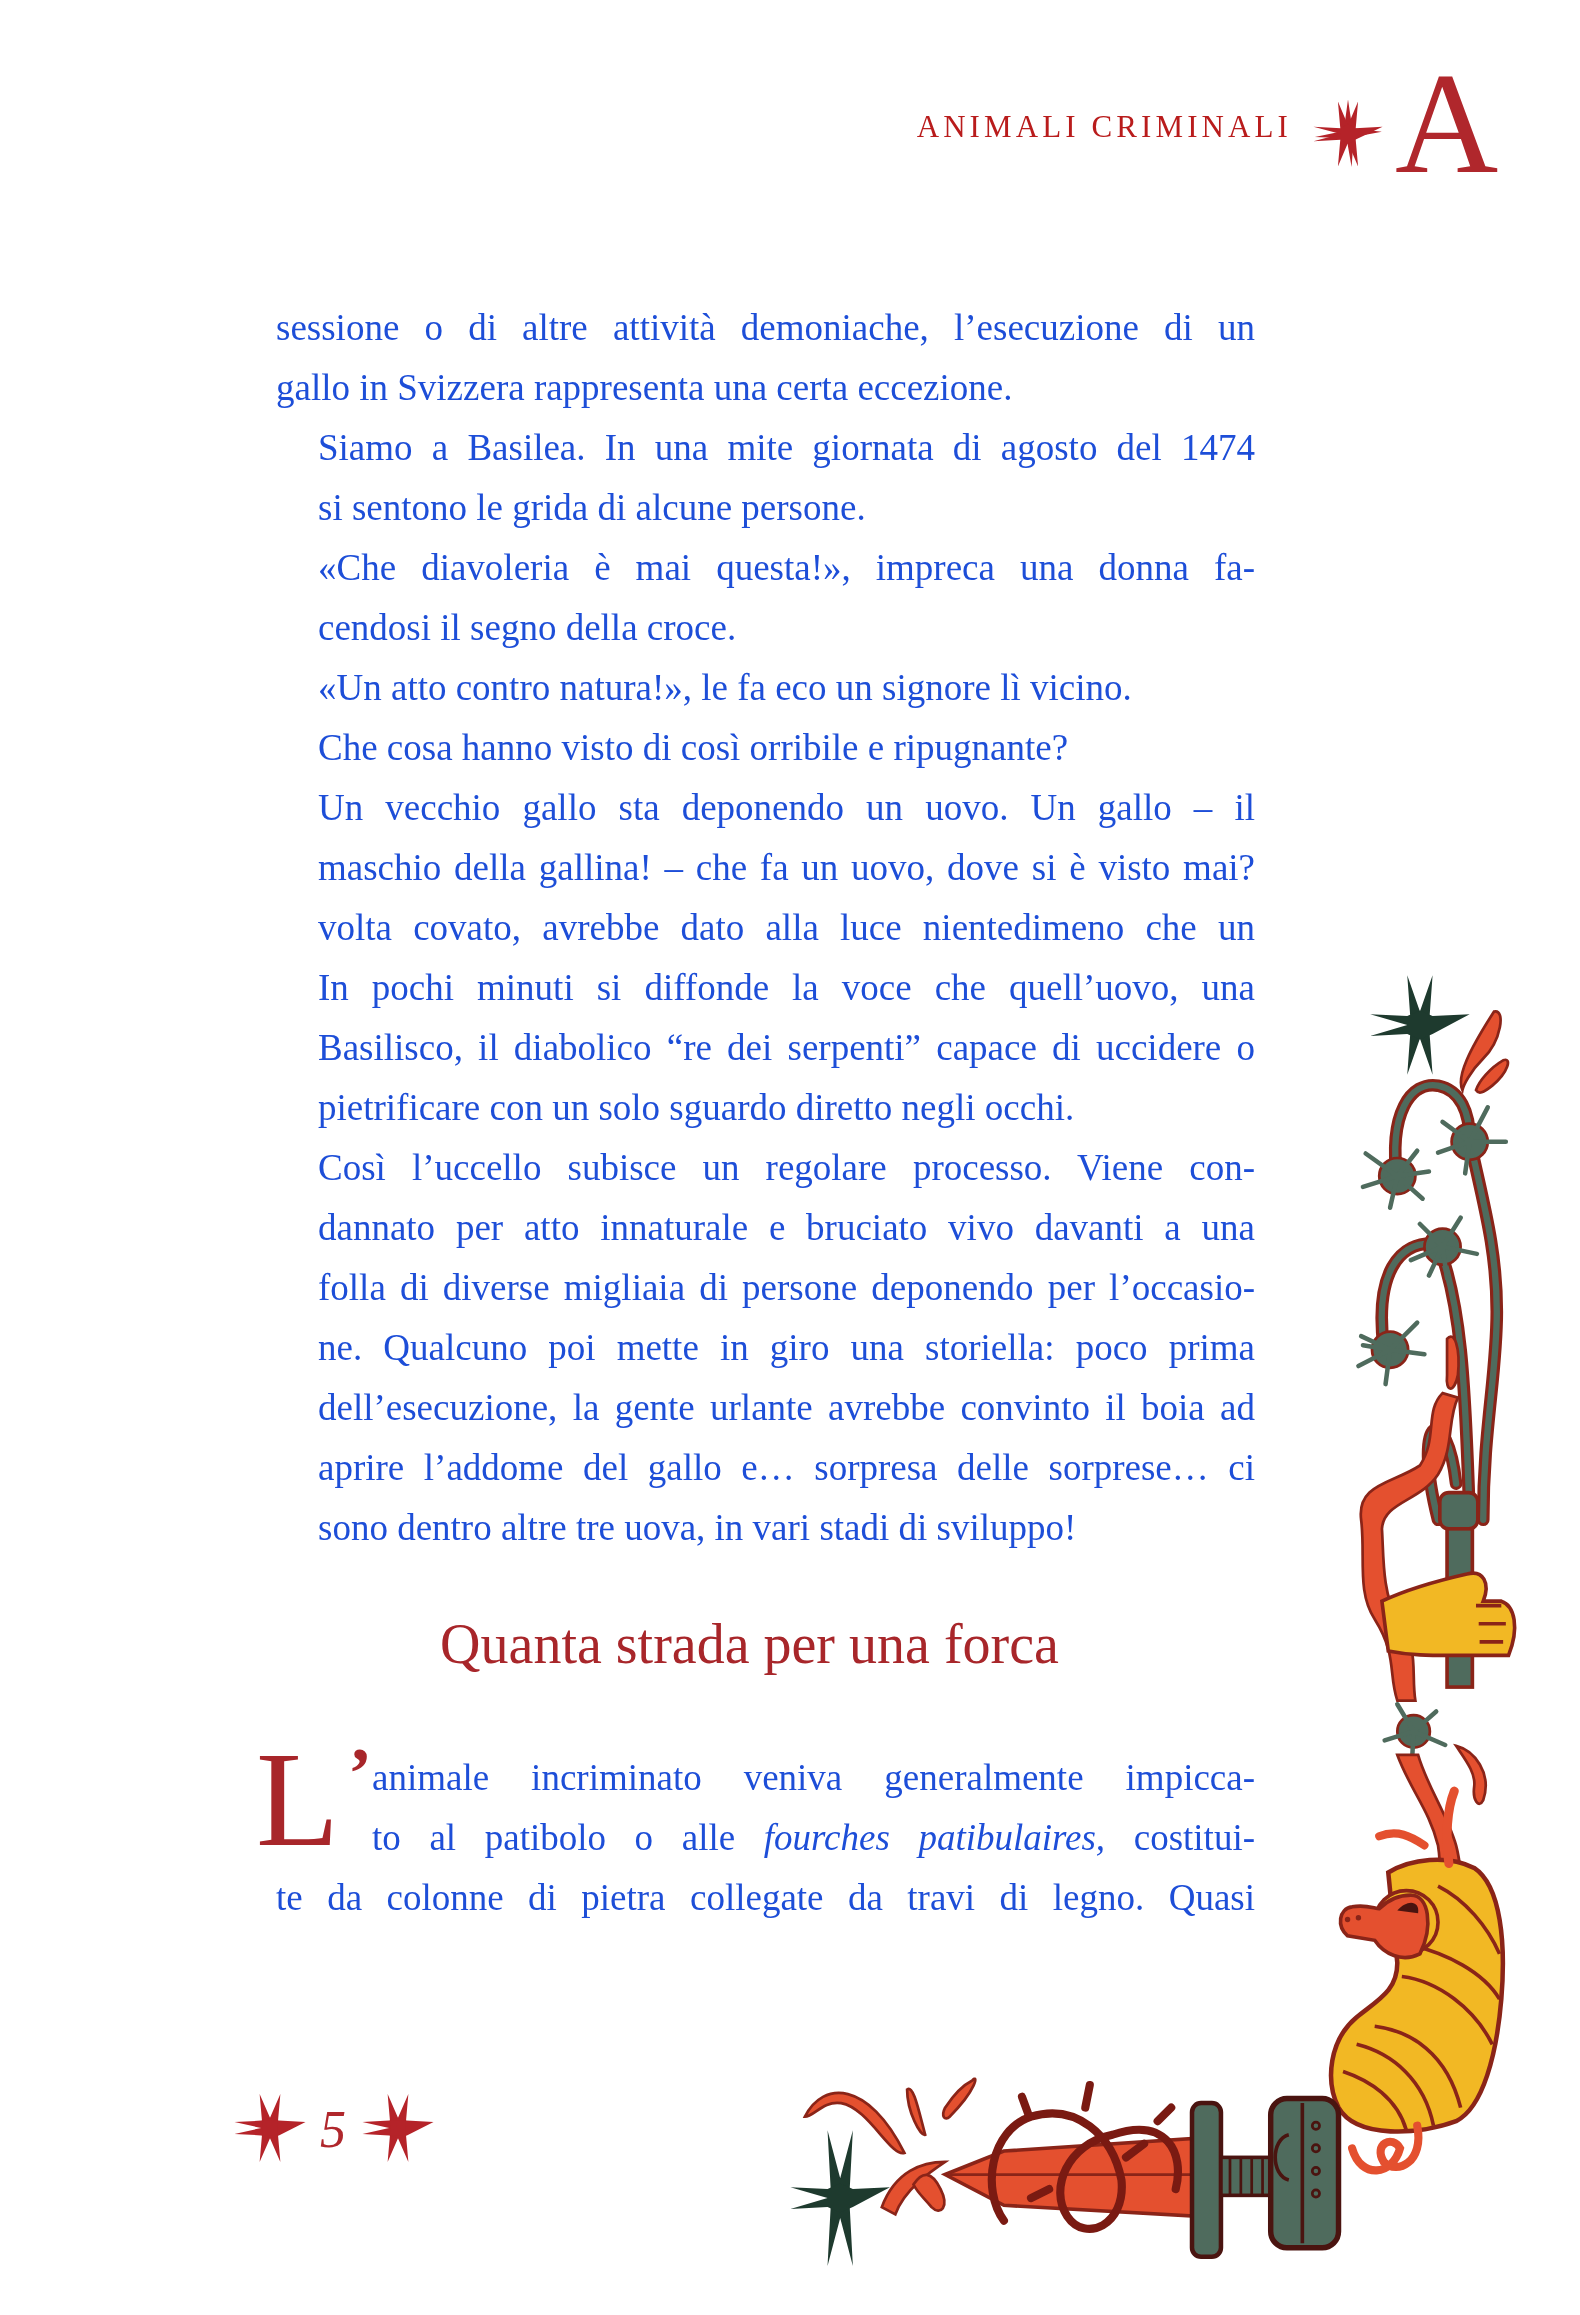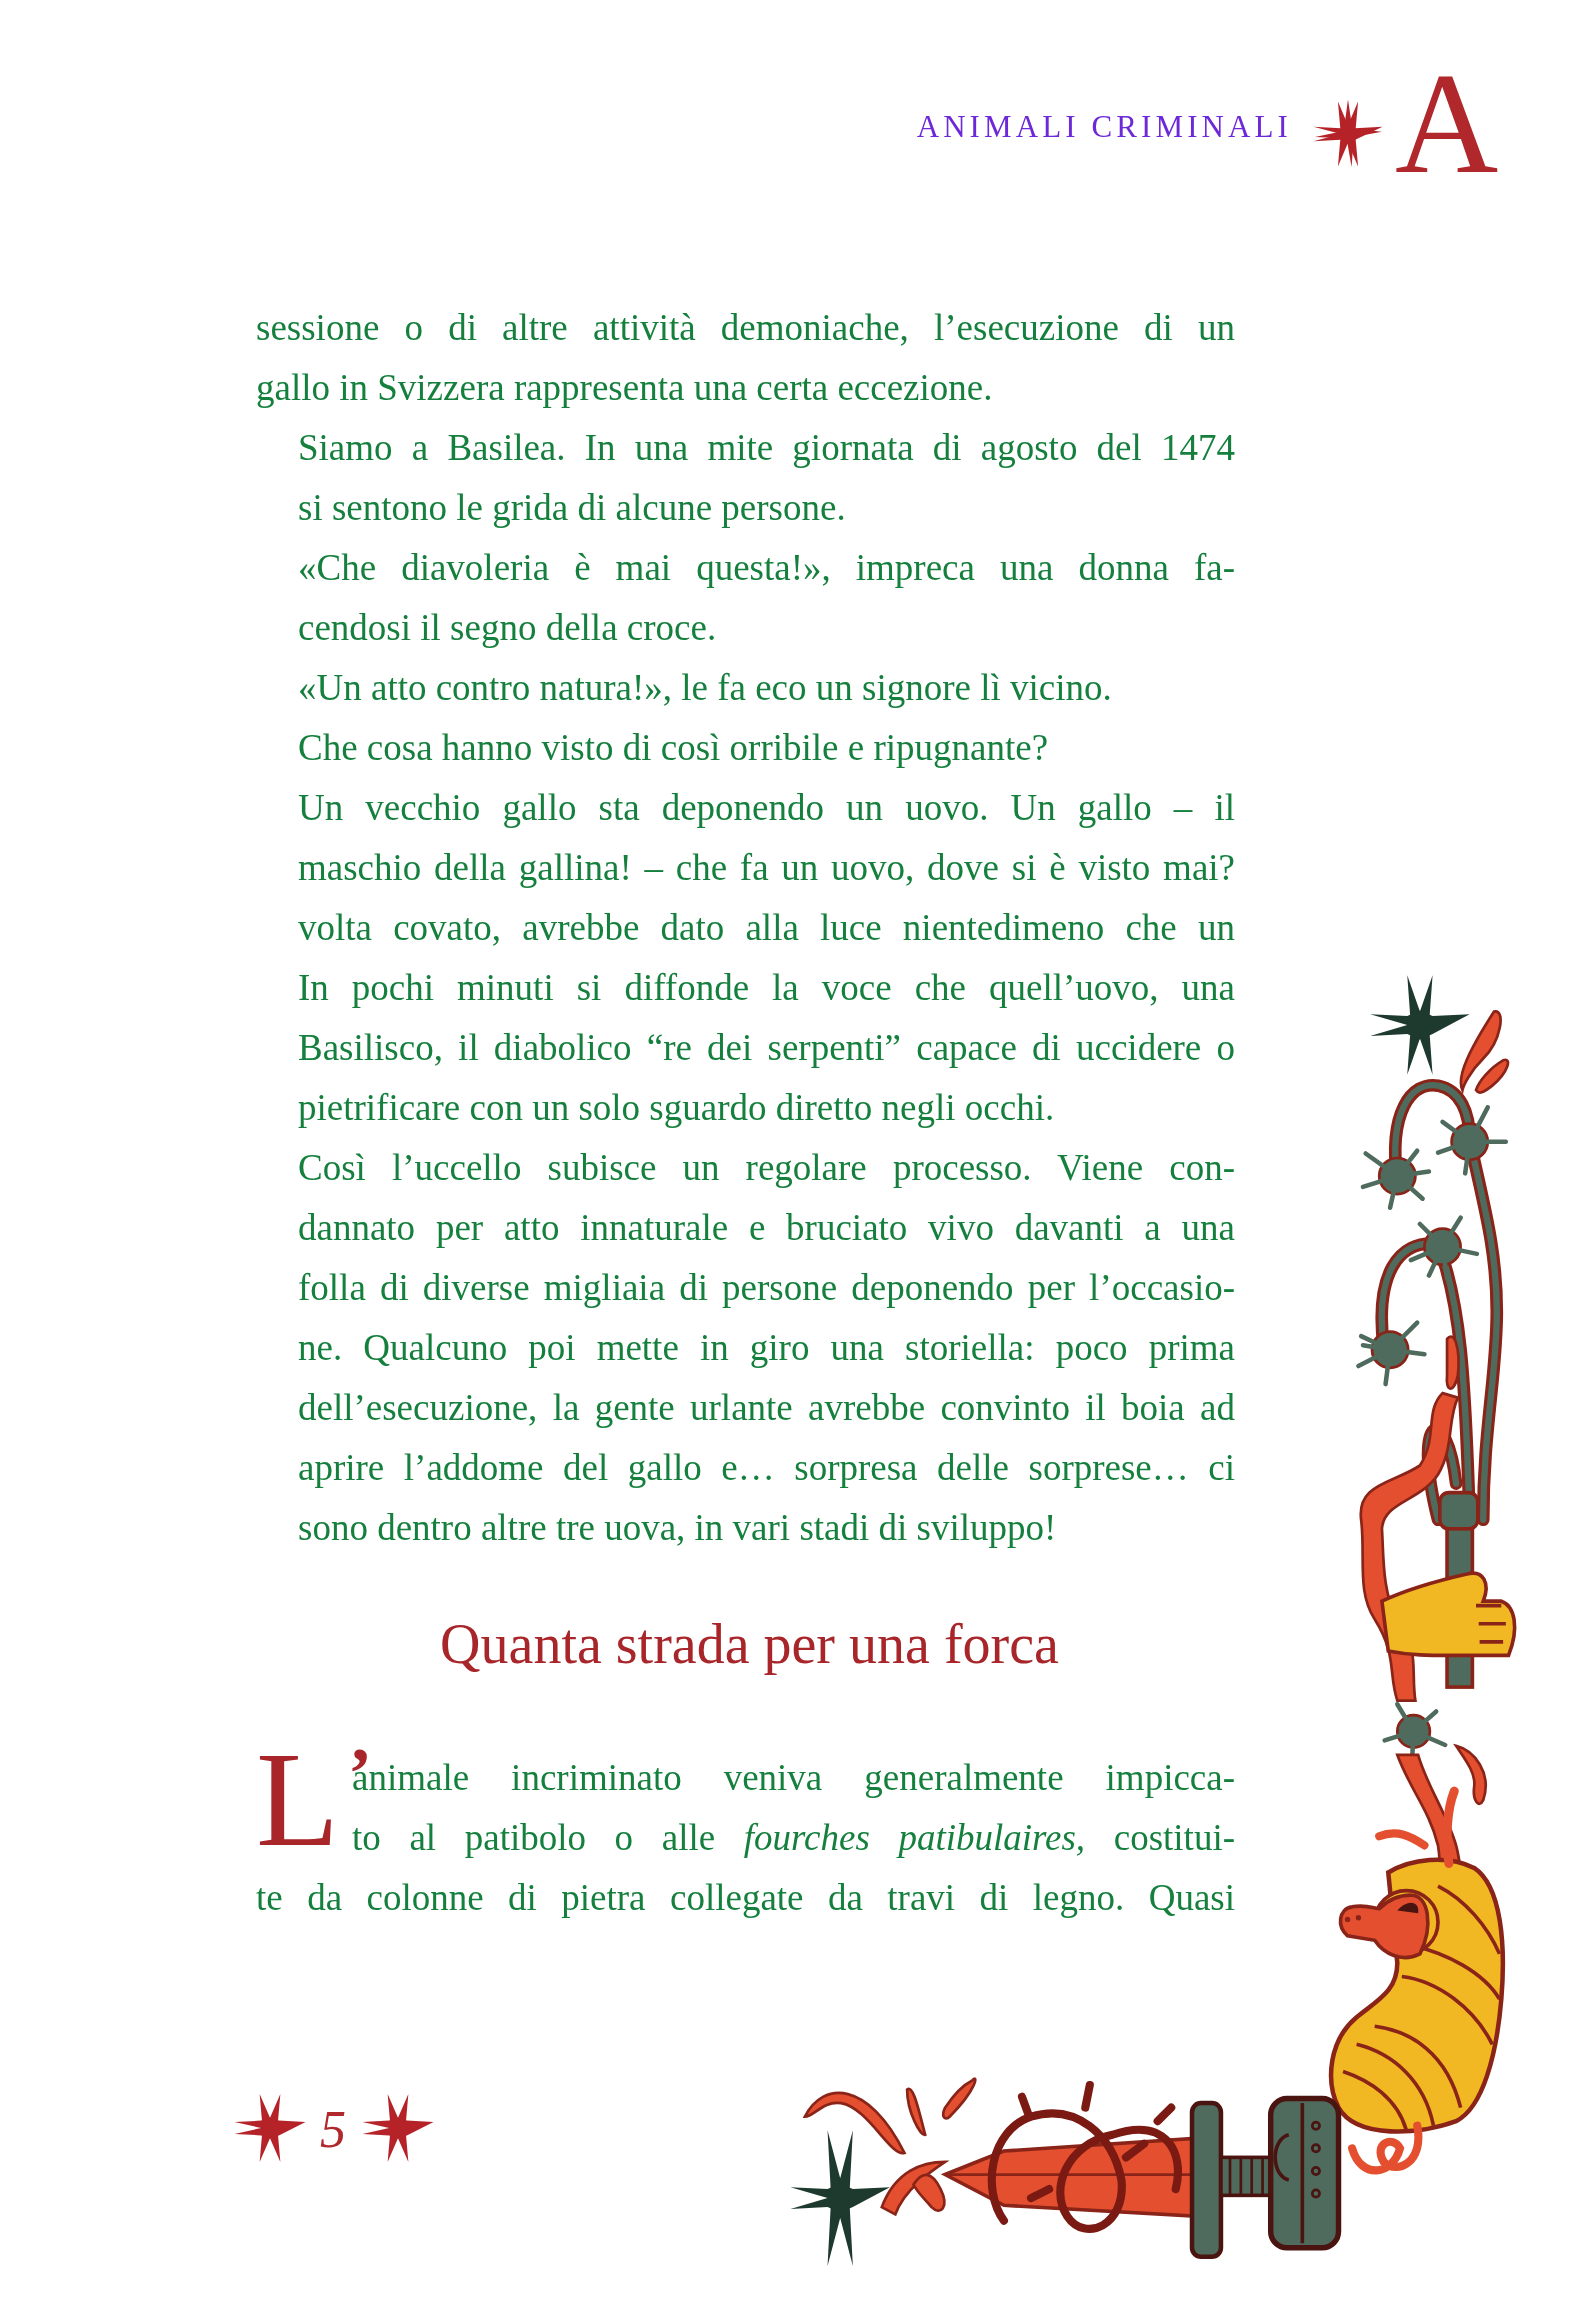--- a/index.html
+++ b/index.html
@@ -1,23 +1,23 @@
 <!DOCTYPE html>
 <html style="font-size:14.5px"><head>
 <meta charset="utf-8">
 <style>
   html, body { margin:0; padding:0; background:#ffffff; }
   body { width:1580px; height:2316px; position:relative; overflow:hidden;
          font-family:"Liberation Serif","DejaVu Serif",serif; color:#1c1a1a; }
   .running-head { position:absolute; top:107px; right:288px; font-size:31px; letter-spacing:4.1px;
-                  color:#6d28d9; white-space:nowrap; line-height:40px;margin-left:48px; }
+                  color:#b91c1c; white-space:nowrap; line-height:40px;margin-left:48px; }
   .head-star { position:absolute; left:1310px; top:98px; width:76px; height:72px; }
   .head-letter { position:absolute; left:1395px; top:65px; font-size:143px; line-height:118px; color:#b0272c; }
-  .text-block { position:absolute; left:256px; width:979px; font-size:37px; line-height:60px;
-                text-align:justify; color:#15803d; }
+  .text-block { position:absolute; left:276px; width:979px; font-size:37px; line-height:60px;
+                text-align:justify; color:#1d4ed8; }
   .text-block p { margin:0; text-indent:0; }
   .text-block p.indent { text-indent:42px; }
   .text-block p .line { display:block; text-align:justify; text-align-last:justify; }
   .text-block p .line.last { text-align-last:left; }
   .block-1 { top:298px; }
   .section-heading { position:absolute; left:260px; width:979px; top:1608px; text-align:center;
                      font-size:56px; line-height:72px; color:#a8262a; margin:0; font-weight:normal; }
   .block-2 { top:1748px; }
   .drop-cap { position:absolute; left:256px; top:1740px; font-size:136px; line-height:118px; color:#a8262a; }
   .drop-apos { position:absolute; left:348px; top:1742px; font-size:72px; line-height:63px; color:#a8262a; font-weight:bold; }

